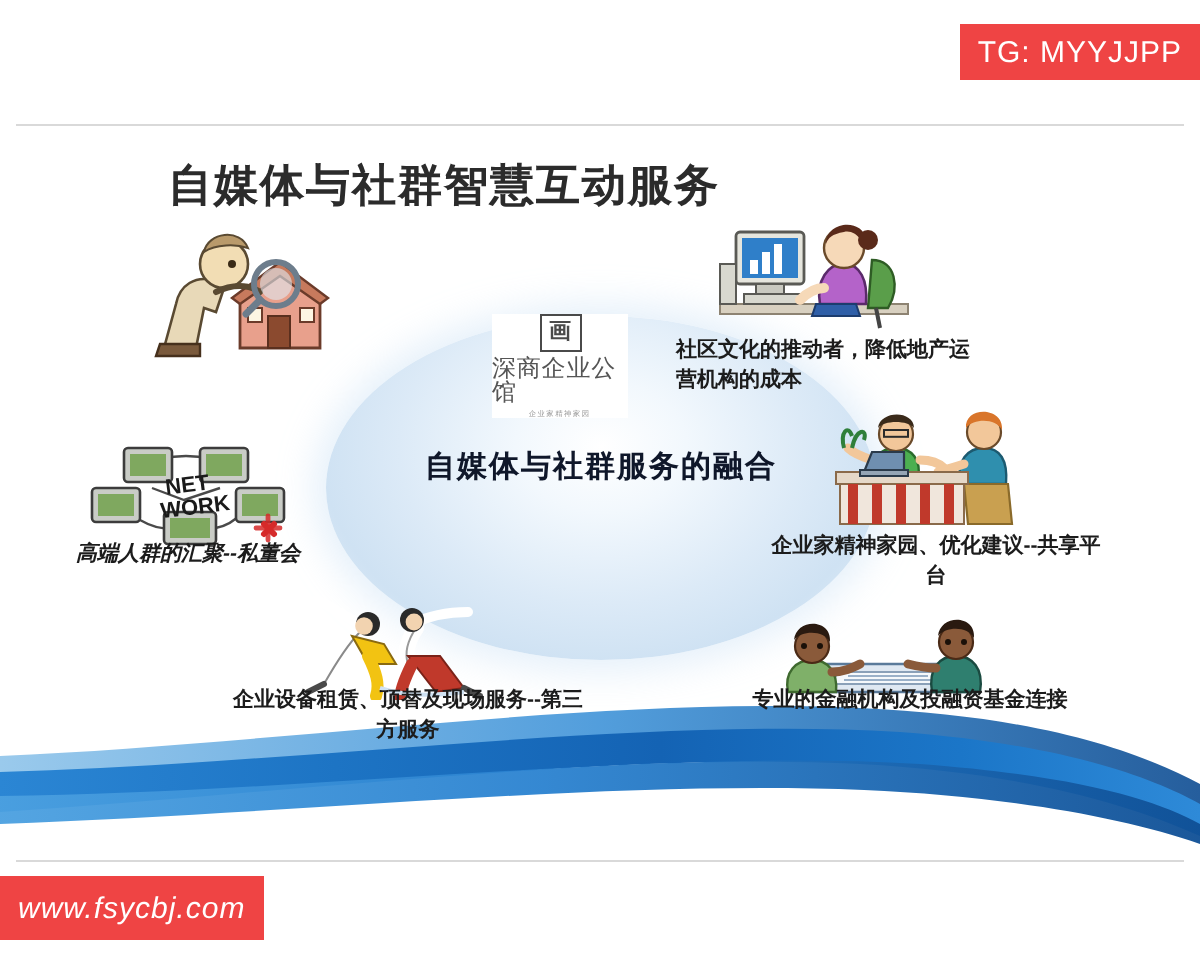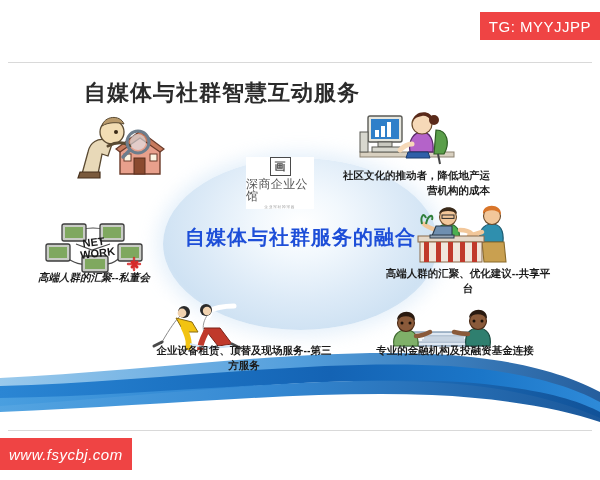--- a/index.html
+++ b/index.html
@@ -38,22 +38,22 @@
   
   #ellipse{
     position:absolute;left:163px;top:158px;width:275px;height:172px;
     border-radius:50%;
     background:radial-gradient(ellipse at 50% 38%,
         #ffffff 0%, #f2f8fd 22%, #dceaf7 52%, #cfe2f3 72%, #e9f2fa 100%);
     box-shadow:0 0 18px 6px rgba(220,235,248,.75);
   }
   #ellipse-label{
     position:absolute;left:163px;top:224px;width:275px;
-    text-align:center;font-size:20px;font-weight:700;
-    color:#1d4ed8;letter-spacing:1px;
+    text-align:center;font-size:15px;font-weight:700;
+    color:#0f172a;letter-spacing:1px;
   }
 
   
   #logo{
     position:absolute;left:246px;top:157px;width:68px;height:52px;
     background:#ffffff;display:flex;flex-direction:column;
     align-items:center;justify-content:center;
   }
   #logo .mark{
     width:19px;height:19px;border:1.6px solid #4a4a4a;
@@ -61,24 +61,24 @@
     font-size:11px;line-height:1;color:#4a4a4a;font-weight:700;
     margin-bottom:2px;
   }
   #logo .lname{font-size:12px;color:#555;letter-spacing:.4px;line-height:1;}
   #logo .lsub{font-size:4px;color:#9a9a9a;letter-spacing:.8px;margin-top:2px;
     transform:scale(.92);}
 
   
   .cap{position:absolute;font-size:10.5px;color:#1c1c1c;line-height:15px;font-weight:600;}
   #cap-tl{left:44px;top:178px;width:180px;text-align:left;}
-  #cap-tr{left:338px;top:168px;width:152px;text-align:right;}
+  #cap-tr{left:338px;top:168px;width:152px;text-align:left;}
   #cap-ml{left:30px;top:270px;width:128px;text-align:center;font-style:italic;}
   #cap-mr{left:384px;top:266px;width:168px;text-align:center;}
-  #cap-bl{left:116px;top:343px;width:176px;text-align:center;margin-left:40px;}
+  #cap-bl{left:116px;top:343px;width:176px;text-align:center;}
   #cap-br{left:366px;top:343px;width:178px;text-align:center;}
 
   
   .ill{position:absolute;}
   .ill svg{display:block;}
 
   
   #wave{position:absolute;left:0;top:352px;width:600px;height:78px;}
 </style>
 </head>
@@ -283,20 +283,20 @@
       <circle cx="90" cy="19" r="8.5" fill="#8a5a3a" stroke="#4a2a16" stroke-width="1.1"></circle>
       <path d="M81,16 C82,5 100,5 99,17 C96,11 85,11 81,16 Z" fill="#2a1a10"></path>
       <circle cx="86" cy="19" r="1.5" fill="#1a1008"></circle>
       <circle cx="94" cy="19" r="1.5" fill="#1a1008"></circle>
       <path d="M80,32 C74,32 70,31 66,30" stroke="#8a5a3a" stroke-width="4.5" fill="none" stroke-linecap="round"></path>
     </svg>
   </div>
 
   <div class="cap" id="cap-tr">社区文化的推动者，降低地产运营机构的成本</div>
   <div class="cap" id="cap-ml">高端人群的汇聚--私董会</div>
-  <div class="cap" id="cap-mr">高端人群的汇聚、优化建议--共享平台</div>
+  <div class="cap" id="cap-mr">企业家精神家园、优化建议--共享平台</div>
   <div class="cap" id="cap-bl">企业设备租赁、顶替及现场服务--第三方服务</div>
   <div class="cap" id="cap-br">专业的金融机构及投融资基金连接</div>
 
 </div>
 
 <div class="wm" id="wm-top">TG: MYYJJPP</div>
 <div class="wm" id="wm-bottom">www.fsycbj.com</div>
 
 </body></html>

